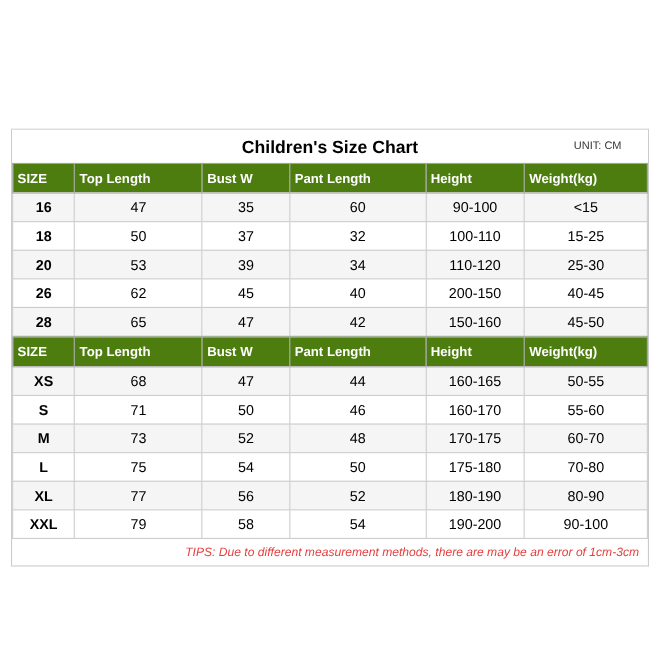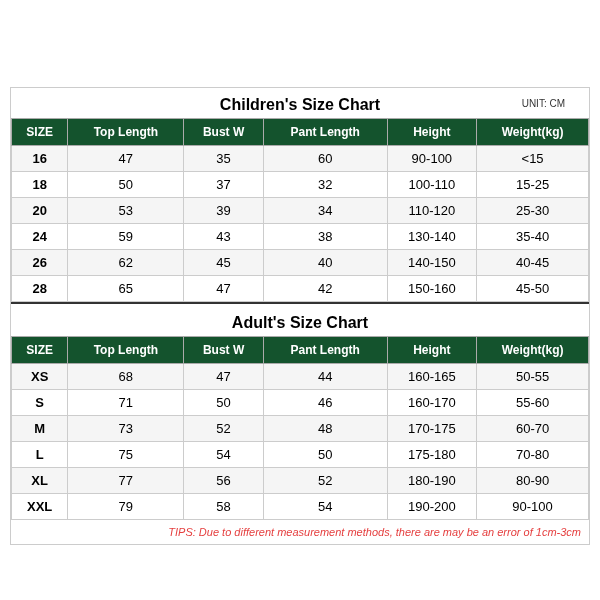--- a/index.html
+++ b/index.html
@@ -35,24 +35,24 @@
       font-size: 10px;
       font-weight: normal;
       color: #333;
     }
     table {
       width: 100%;
       border-collapse: collapse;
       font-size: 13px;
     }
     th {
-      background-color: #14532d;
+      background-color: #4d7c0f;
       color: #fff;
       padding: 6px 4px;
-      text-align: center;
+      text-align: left;
       border: 1px solid #aaa;
       font-weight: bold;
       font-size: 12px;
     }
     td {
       padding: 5px 4px;
       text-align: center;
       border: 1px solid #ccc;
       font-size: 13px;
     }
@@ -116,49 +116,38 @@
         </tr>
         <tr>
           <td>20</td>
           <td>53</td>
           <td>39</td>
           <td>34</td>
           <td>110-120</td>
           <td>25-30</td>
         </tr>
         <tr>
-          <td>24</td>
-          <td>59</td>
-          <td>43</td>
-          <td>38</td>
-          <td>130-140</td>
-          <td>35-40</td>
-        </tr>
-        <tr>
           <td>26</td>
           <td>62</td>
           <td>45</td>
           <td>40</td>
-          <td>140-150</td>
+          <td>200-150</td>
           <td>40-45</td>
         </tr>
         <tr>
           <td>28</td>
           <td>65</td>
           <td>47</td>
           <td>42</td>
           <td>150-160</td>
           <td>45-50</td>
         </tr>
       </tbody>
   </table>
 
-  <div class="section-title divider" style="padding-top:10px;">
-    <span>Adult's Size Chart</span>
-  </div>
 
   <table>
     <thead>
       <tr>
         <th>SIZE</th>
         <th>Top Length</th>
         <th>Bust W</th>
         <th>Pant Length</th>
         <th>Height</th>
         <th>Weight(kg)</th>

